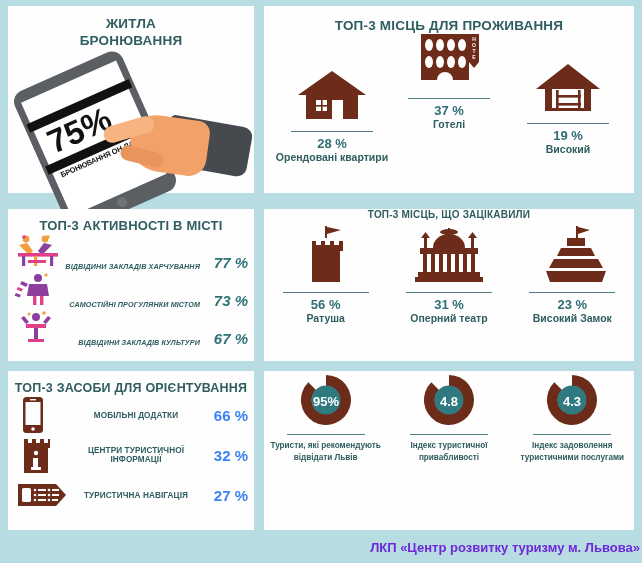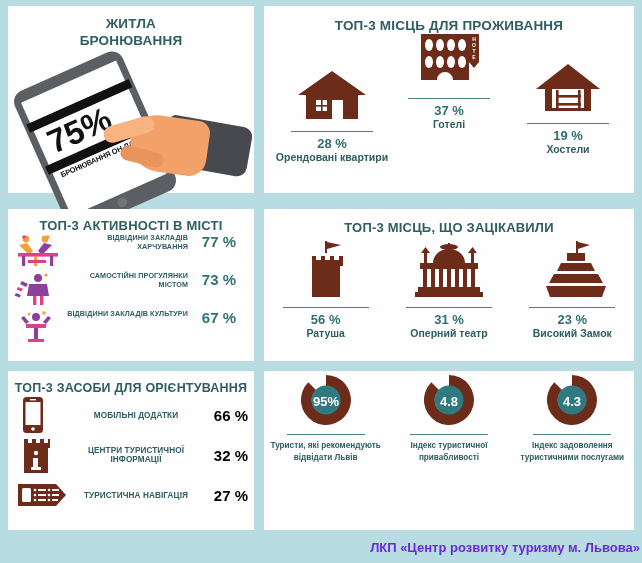--- a/index.html
+++ b/index.html
@@ -124,36 +124,36 @@
   .stat-num .pc { color: #2f6f74; }
   .stat-label {
     color: #2f5d60; font-size: 10.5px; font-weight: bold; line-height: 13px;
   }
   .icon-brown { fill: #6d2b1a; }
 
   
   #p-activity { left: 8px; top: 209px; width: 246px; height: 152px; }
   #p-activity .panel-title { font-size: 13px; padding-top: 9px; }
   .act-row {
-    display: flex; align-items: flex-start;
-    height: 38px; padding: 0 18px 0 4px;
+    display: flex; align-items: flex-end;
+    height: 38px; padding: 0 6px 0 4px; font-style: italic;
   }
   .act-ico { width: 52px; height: 38px; flex: 0 0 52px; }
   .act-text {
     flex: 1; text-align: right; font-size: 7.2px; font-weight: bold;
     color: #2f5d60; letter-spacing: 0.1px; padding-right: 6px;
   }
   .act-pct {
     flex: 0 0 42px; text-align: right;
     font-size: 15px; font-weight: bold; color: #2f7277;
   }
 
   
   #p-places { left: 264px; top: 209px; width: 370px; height: 152px; }
-  #p-places .panel-title { font-size: 13px; padding-top: 11px; }
+  #p-places .panel-title { font-size: 10px; }
   .places-row { display: flex; justify-content: space-around; padding-top: 4px; }
   .place-item { width: 118px; text-align: center; }
   .place-ico { height: 62px; display: flex; align-items: flex-end; justify-content: center; }
   .place-item .stat-line {
     border-top: 1.3px solid #4d7f84;
     margin: 6px auto 4px auto; width: 86px;
   }
 
   
   #p-orient { left: 8px; top: 371px; width: 246px; height: 159px; }
@@ -162,21 +162,21 @@
     display: flex; align-items: center;
     height: 40px; padding: 0 6px 0 8px;
   }
   .ori-ico { width: 52px; height: 40px; flex: 0 0 52px; display:flex; align-items:center; }
   .ori-text {
     flex: 1; text-align: center; font-size: 8.2px; font-weight: bold;
     color: #2f5d60; padding-right: 4px; letter-spacing: 0.1px;
   }
   .ori-pct {
     flex: 0 0 40px; text-align: right;
-    font-size: 15px; font-weight: bold; color: #000000;
+    font-size: 15px; font-weight: bold; color: #3b82f6;
   }
 
   
   #p-index { left: 264px; top: 371px; width: 370px; height: 159px; }
   .index-row { display: flex; justify-content: space-around; padding-top: 1px; }
   .index-item { width: 120px; text-align: center; }
   .donut-wrap { height: 56px; display: flex; align-items: center; justify-content: center; }
   .index-item .stat-line {
     border-top: 1.3px solid #4d7f84;
     margin: 6px auto 5px auto; width: 78px;
@@ -290,21 +290,21 @@
               <rect x="24" y="36" width="25" height="2.6"></rect>
               <rect x="24" y="44" width="25" height="2.6"></rect>
             </g>
           </svg>
         </div>
         <div class="stat-line"></div>
         <div class="stat-num">
           <span>19</span>
           <span class="pc">%</span>
         </div>
-        <div class="stat-label">Хостели</div>
+        <div class="stat-label">Високий</div>
       </div>
 
     </div>
   </div>
 
   <div class="panel" id="p-activity">
     <div class="panel-title">ТОП-3 АКТИВНОСТІ В МІСТІ</div>
 
     <div class="act-row">
       <div class="act-ico">

